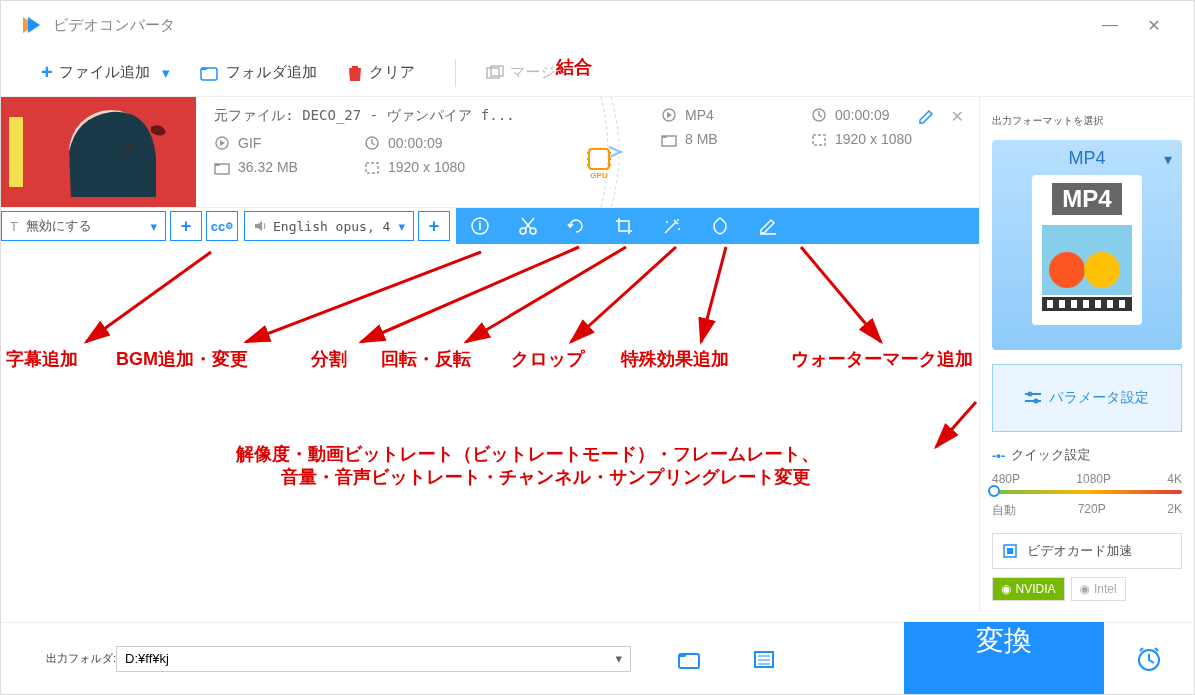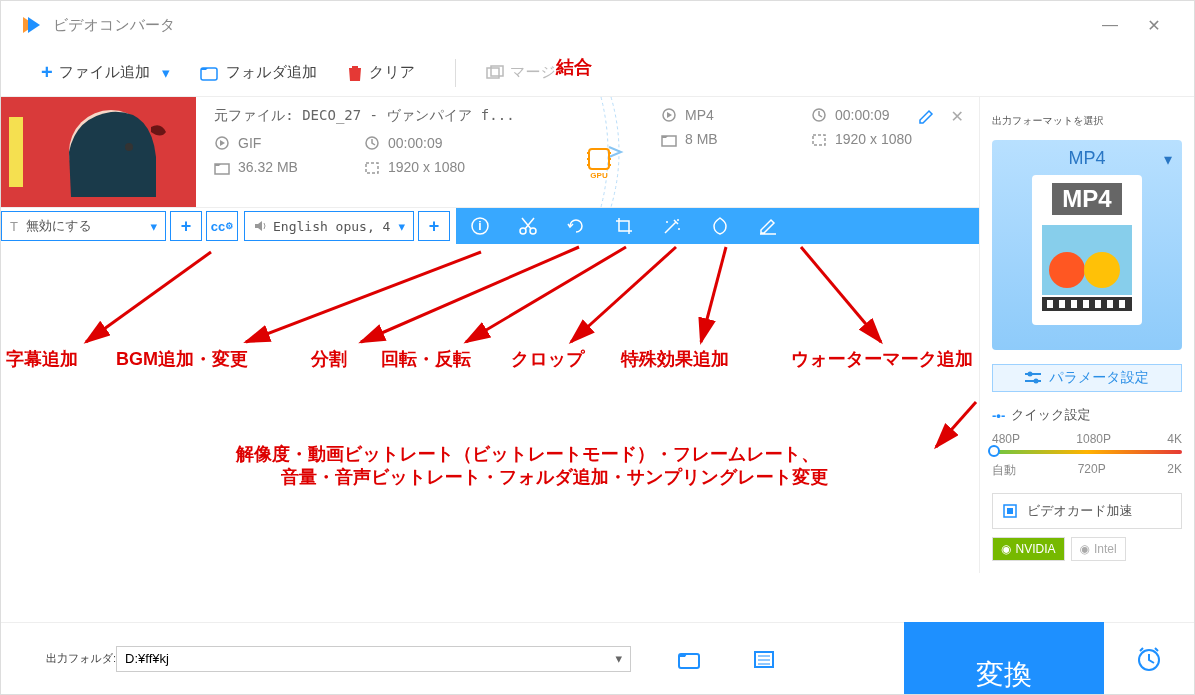--- a/index.html
+++ b/index.html
@@ -39,36 +39,36 @@
 .editbar .right { flex: 1; background: #38a8ff; height: 36px; display: flex; align-items: center; margin-left: 6px; }
 .right .ico { width: 48px; display: flex; align-items: center; justify-content: center; color: #fff; }
 .annot { position: absolute; color: #d00; font-weight: bold; font-size: 18px; text-shadow: 1px 1px 0 #fff, -1px -1px 0 #fff, 1px -1px 0 #fff, -1px 1px 0 #fff; white-space: nowrap; }
 .arrow-red { position: absolute; pointer-events: none; }
 .side-title { font-size: 10px; color: #555; margin: 5px 0 12px; }
 .format-card { background: linear-gradient(#b8e0ff, #8ecbfa); border-radius: 4px; padding: 8px; text-align: center; height: 210px; position: relative; }
 .format-card .fmt { color: #2976c4; font-size: 18px; margin-bottom: 6px; }
 .format-card .dd { position: absolute; right: 10px; top: 10px; color: #2976c4; }
 .mp4-box { background: #fff; width: 110px; height: 150px; margin: 0 auto; border-radius: 4px; padding-top: 8px; }
 .mp4-box .big { background: #666; color: #fff; font-weight: bold; font-size: 24px; padding: 2px 10px; display: inline-block; }
-.param-btn { border: 1px solid #9cd1ff; background: #eaf5ff; color: #2b8fe6; padding: 4px; margin-top: 14px; display: flex; align-items: center; justify-content: center; font-size: 14px; }
+.param-btn { border: 1px solid #9cd1ff; background: #eaf5ff; color: #2b8fe6; padding: 24px; margin-top: 14px; display: flex; align-items: center; justify-content: center; font-size: 14px; }
 .quick { margin-top: 14px; }
 .quick-title { font-size: 13px; color: #555; display: flex; align-items: center; }
 .quick-title .dash { color: #1e90ff; margin-right: 6px; font-weight: bold; }
 .res-row { display: flex; justify-content: space-between; font-size: 12px; color: #888; margin-top: 8px; gap: 44px; }
 .slider { height: 4px; background: linear-gradient(90deg, #6cc644, #ffb300 50%, #e53935); border-radius: 2px; margin-top: 4px; position: relative; }
 .slider .knob { width: 12px; height: 12px; border: 2px solid #1e90ff; background: #fff; border-radius: 50%; position: absolute; left: -4px; top: -5px; }
 .gpu-accel { border: 1px solid #ddd; padding: 8px; margin-top: 14px; font-size: 13px; color: #555; display: flex; align-items: center; }
 .vendor-row { display: flex; gap: 6px; margin-top: 8px; }
 .vendor { border: 1px solid #ddd; padding: 4px 8px; font-size: 12px; display: flex; align-items: center; }
 .nvidia { background: #76b900; color: #fff; }
 .footer { position: absolute; bottom: 0; left: 0; right: 0; height: 72px; border-top: 1px solid #eee; display: flex; align-items: center; padding: 0 20px 0 45px; }
 .footer .lbl { font-size: 11px; color: #444; margin-right: 0; }
 .footer .path { border: 1px solid #ccc; height: 26px; width: 515px; padding: 0 8px; font-size: 13px; display: flex; align-items: center; justify-content: space-between; }
 .footer .fbtn { width: 36px; display: flex; justify-content: center; margin-left: 40px; color: #1e90ff; }
-.convert { background: #1e90ff; color: #fff; font-size: 28px; width: 200px; height: 72px; display: flex; align-items: flex-end; justify-content: center; position: absolute; right: 90px; bottom: 0; }
+.convert { background: #1e90ff; color: #fff; font-size: 28px; width: 200px; height: 72px; display: flex; align-items: flex-start; justify-content: center; position: absolute; right: 90px; bottom: 0; }
 .clock-btn { width: 90px; display: flex; align-items: center; justify-content: center; position: absolute; right: 0; bottom: 0; height: 72px; color: #1e90ff; }
 svg { display: block; }
 </style>
 </head>
 <body>
 
 <div class="titlebar">
   <span class="logo">
     <svg width="24" height="24" viewBox="0 0 24 24">
         <path d="M4 4 L16 12 L4 20 Z" fill="#ff9933"></path>
@@ -308,21 +308,21 @@
 
     <div class="annot" style="left:555px; top:-42px">結合</div>
     <div class="annot" style="left:5px; top:250px">字幕追加</div>
     <div class="annot" style="left:115px; top:250px">BGM追加・変更</div>
     <div class="annot" style="left:310px; top:250px">分割</div>
     <div class="annot" style="left:380px; top:250px">回転・反転</div>
     <div class="annot" style="left:510px; top:250px">クロップ</div>
     <div class="annot" style="left:620px; top:250px">特殊効果追加</div>
     <div class="annot" style="left:790px; top:250px">ウォーターマーク追加</div>
     <div class="annot" style="left:235px; top:345px">解像度・動画ビットレート（ビットレートモード）・フレームレート、</div>
-    <div class="annot" style="left:280px; top:368px">音量・音声ビットレート・フォルダ追加・サンプリングレート変更</div>
+    <div class="annot" style="left:280px; top:368px">音量・音声ビットレート・チャンネル・サンプリングレート変更</div>
 
     <svg class="arrow-red" style="left:0;top:0" width="980" height="400">
       <defs>
           <marker id="ah" markerWidth="10" markerHeight="10" refX="8" refY="3" orient="auto">
             <path d="M0 0 L9 3 L0 6 Z" fill="#d00"></path>
           </marker>
         </defs>
       <line x1="210" y1="155" x2="85" y2="245" stroke="#d00" stroke-width="3" marker-end="url(#ah)"></line>
       <line x1="480" y1="155" x2="245" y2="245" stroke="#d00" stroke-width="3" marker-end="url(#ah)"></line>
       <line x1="578" y1="150" x2="360" y2="245" stroke="#d00" stroke-width="3" marker-end="url(#ah)"></line>

